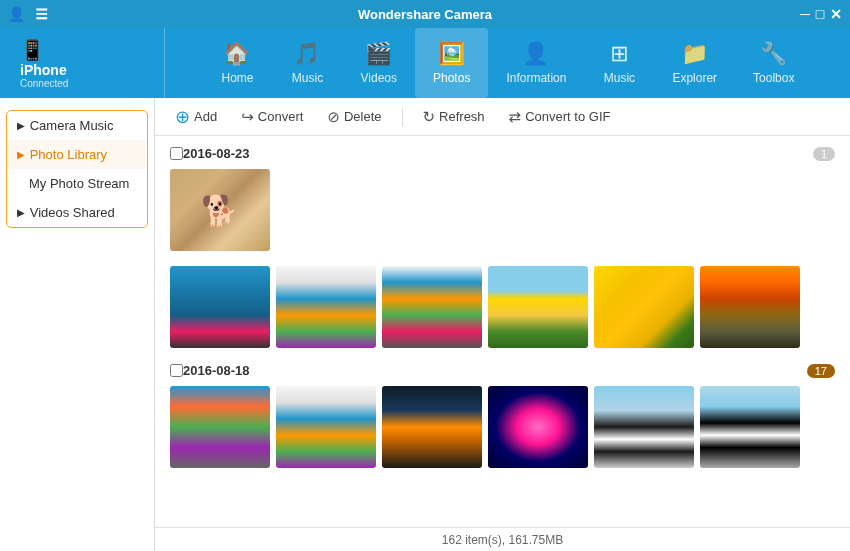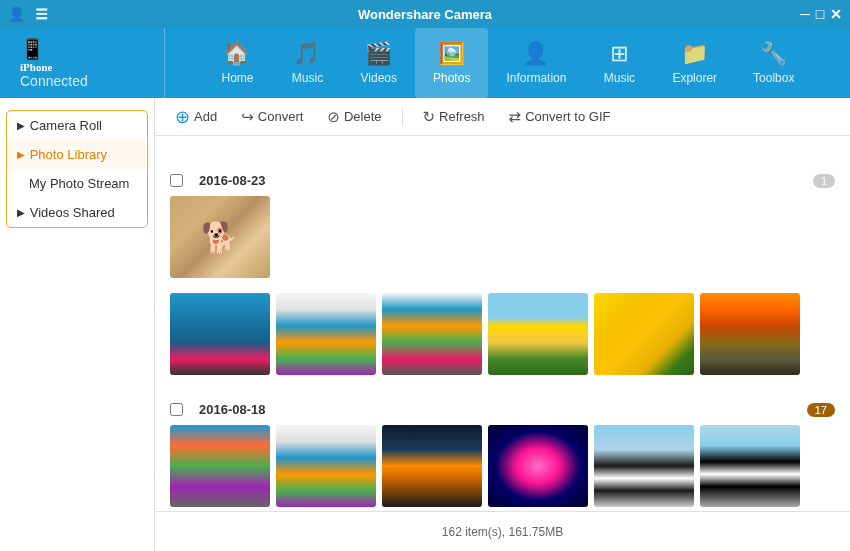--- a/index.html
+++ b/index.html
@@ -59,22 +59,22 @@
       display: flex;
       flex-direction: column;
       align-items: flex-start;
       padding: 0 10px;
       border-right: 1px solid rgba(255,255,255,0.3);
       margin-right: 10px;
       height: 100%;
       justify-content: center;
     }
     .device-info .device-icon { color: white; font-size: 20px; }
-    .device-info .device-name { color: white; font-size: 11px; font-weight: bold; font-family: Liberation Serif, serif; }
-    .device-info .device-status { color: rgba(255,255,255,0.8); font-size: 14px; }
+    .device-info .device-name { color: white; font-size: 14px; font-weight: bold; }
+    .device-info .device-status { color: rgba(255,255,255,0.8); font-size: 10px; }
 
     .nav-tabs {
       display: flex;
       gap: 0;
       height: 100%;
       align-items: stretch;
       flex: 1;
       justify-content: center;
     }
     .nav-tab {
@@ -150,22 +150,21 @@
       overflow-y: auto;
       padding: 10px 15px;
       background: white;
     }
 
     .date-group { margin-bottom: 15px; }
     .date-header {
       display: flex;
       align-items: center;
       margin-bottom: 8px;
-      gap: 16px;
-      margin-top: 27px;
+      gap: 0;
     }
     .date-header input[type=checkbox] { cursor: pointer; }
     .date-label { font-size: 13px; font-weight: bold; color: #333; flex: 1; }
     .count-badge {
       background: #ccc;
       color: white;
       border-radius: 10px;
       padding: 1px 8px;
       font-size: 11px;
       min-width: 22px;
@@ -228,21 +227,21 @@
       background: linear-gradient(to bottom, #87ceeb 0%, #b0d4e8 30%, #1a1a1a 50%, #ffffff 65%, #1a1a1a 80%, #ccc 100%);
     }
     .photo-penguins2 {
       background: linear-gradient(to bottom, #add8e6 0%, #87ceeb 25%, #000 45%, #fff 60%, #000 75%, #aaa 100%);
     }
 
     
     .status-bar {
       background: white;
       border-top: 1px solid #e0e0e0;
-      height: 40px;
+      height: 24px;
       display: flex;
       align-items: center;
       justify-content: center;
       color: #666;
       font-size: 12px;
     }
 
     
     .photos-content::-webkit-scrollbar { width: 6px; }
     .photos-content::-webkit-scrollbar-track { background: #f1f1f1; }
@@ -323,21 +322,21 @@
     </div>
   </div>
 </div>
 
 <div class="main-layout">
 
   <div class="sidebar">
     <div class="sidebar-section">
       <div class="sidebar-section-item">
         <span class="arrow">▶</span>
-        <span>Camera Roll</span>
+        <span>Camera Music</span>
       </div>
       <div class="sidebar-section-item active">
         <span class="arrow">▶</span>
         <span>Photo Library</span>
       </div>
       <div class="sidebar-section-item" style="padding-left: 22px;">
         <span>My Photo Stream</span>
       </div>
       <div class="sidebar-section-item">
         <span class="arrow">▶</span>

